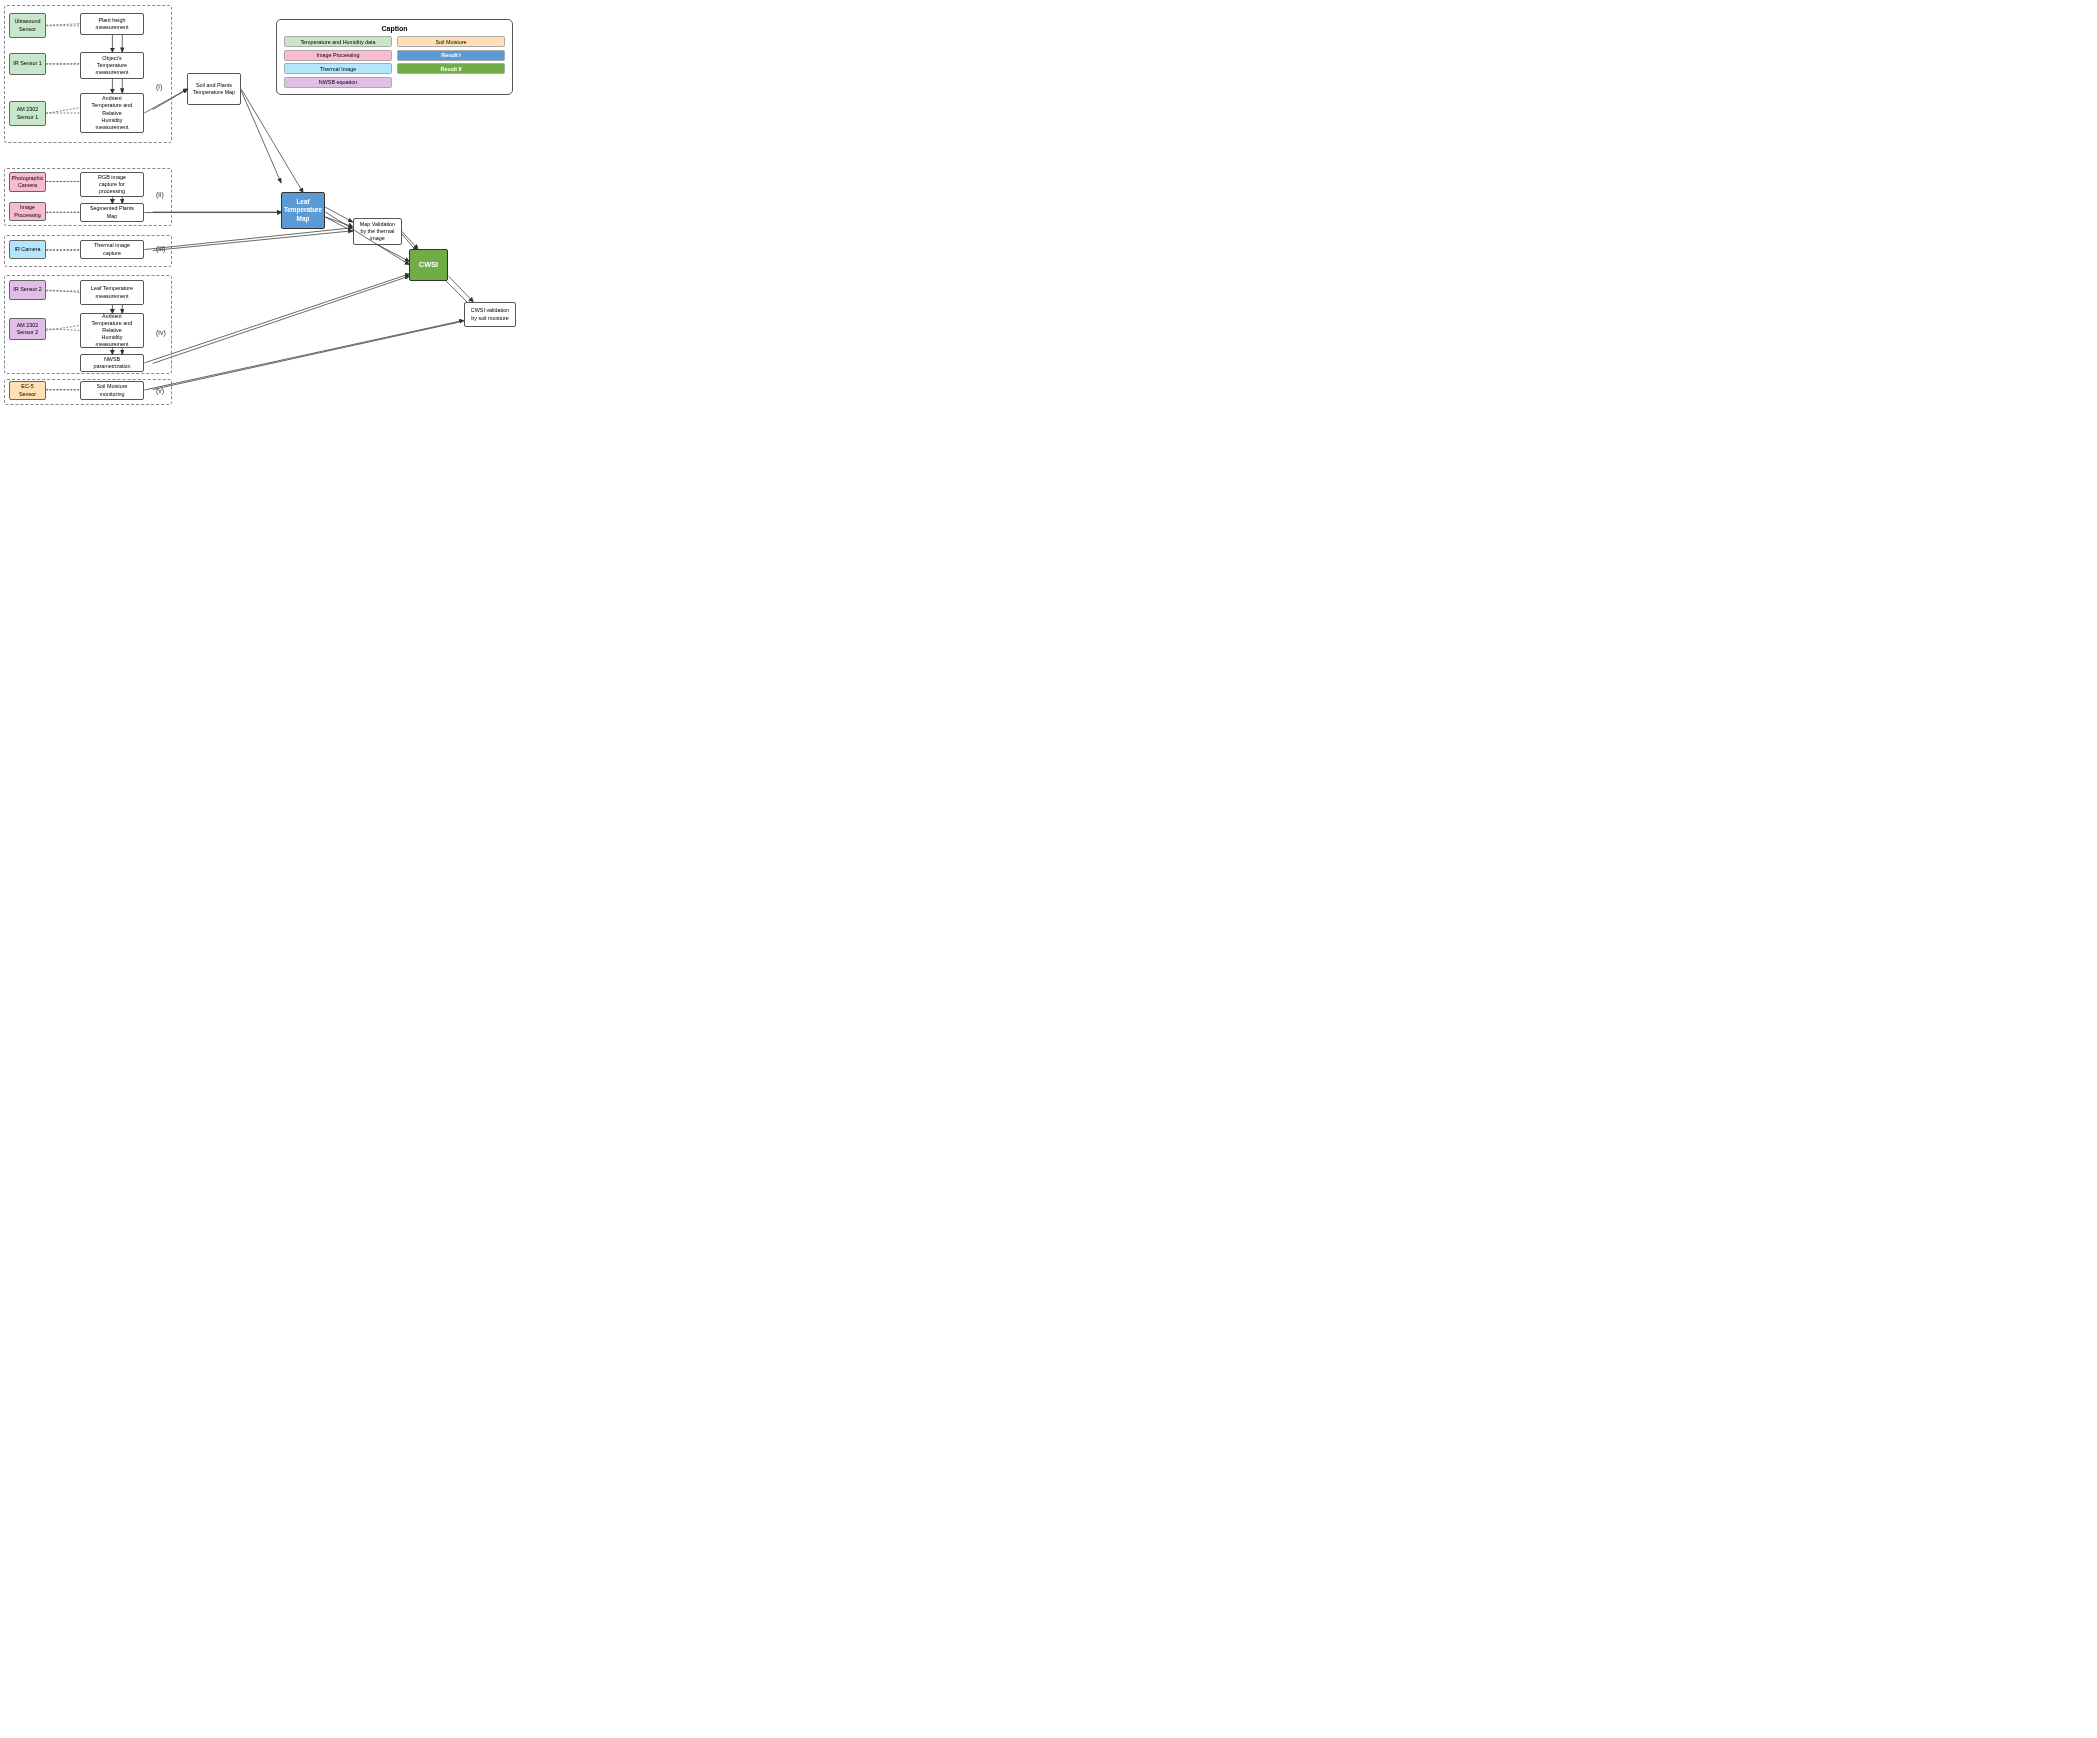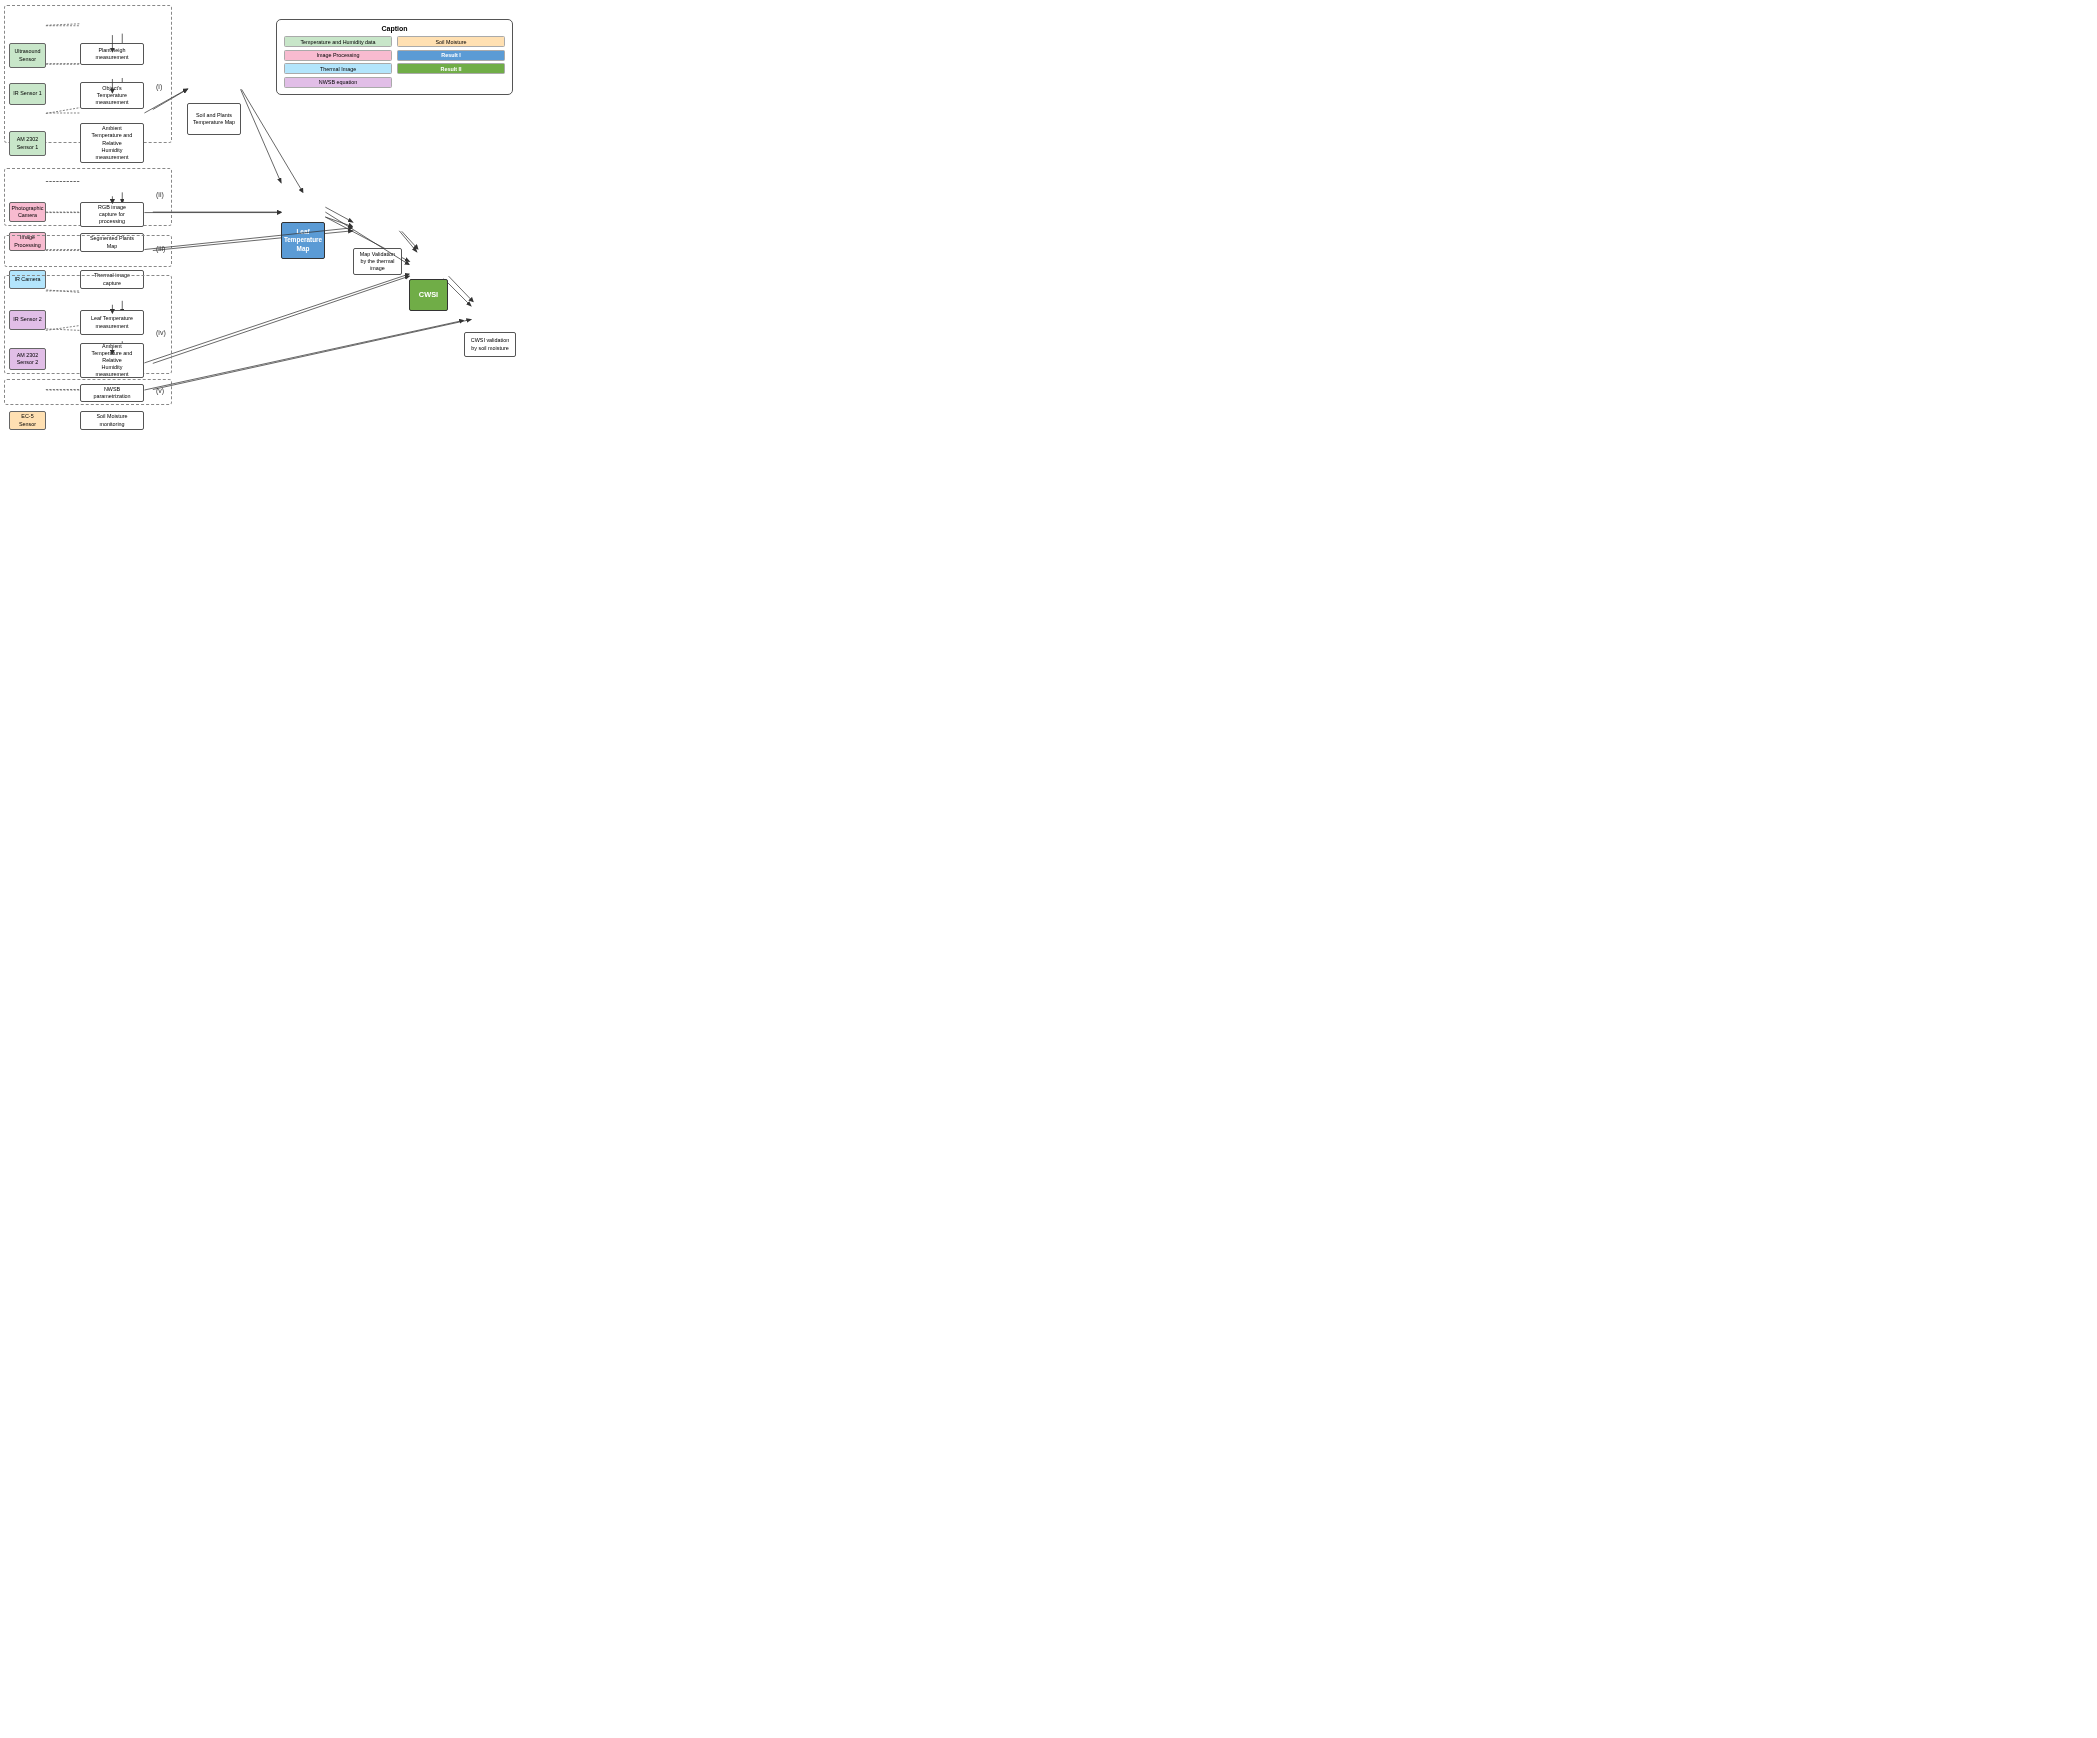--- a/index.html
+++ b/index.html
@@ -24,21 +24,20 @@
       position: absolute;
       border: 0.7px solid #333;
       border-radius: 2px;
       display: flex;
       align-items: center;
       justify-content: center;
       text-align: center;
       line-height: 1.3;
       padding: 2px 3px;
       background: white;
-      margin-top: 30px;
     }
 
     
     .box-green {
       background: #c8e6c9;
       border-color: #666;
     }
 
     
     .box-pink {

